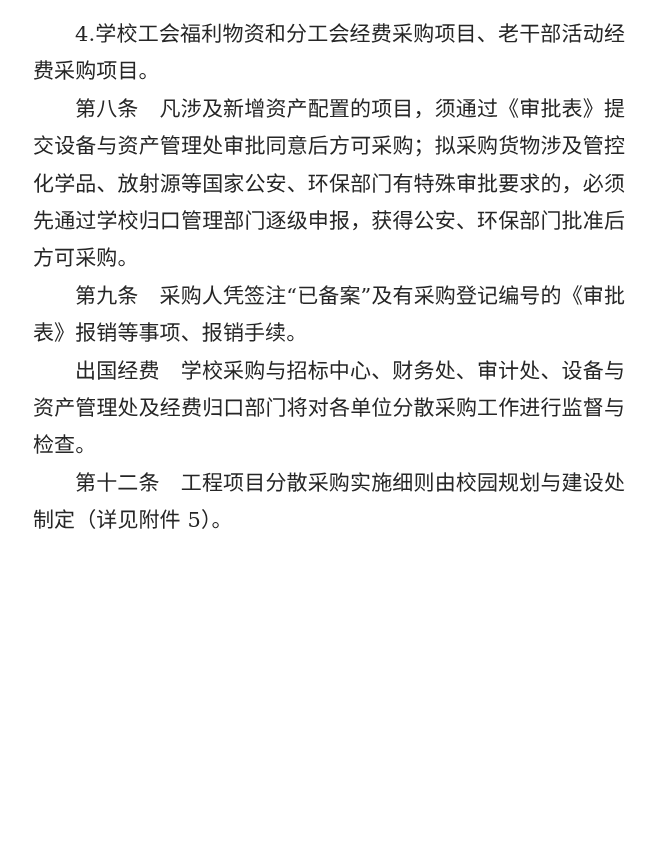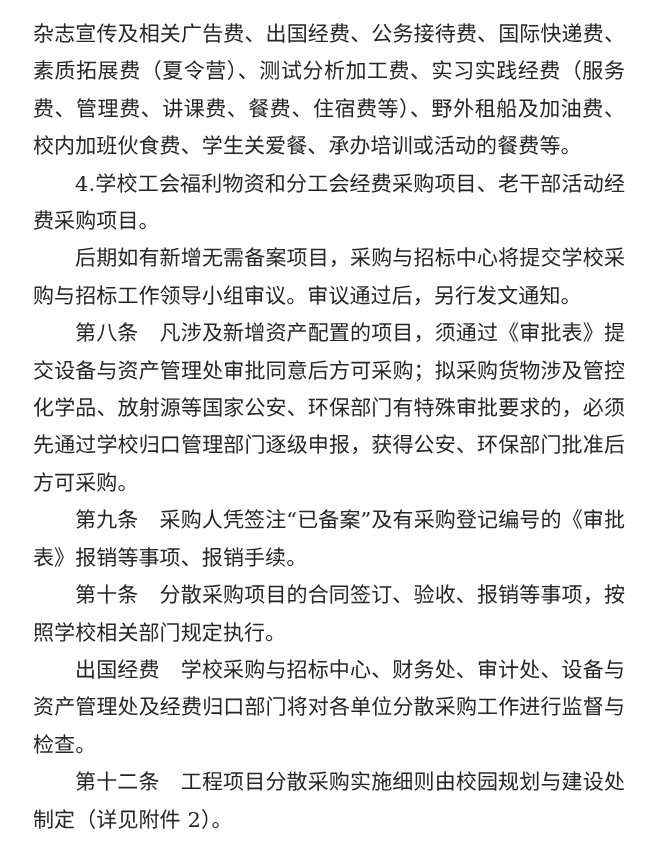--- a/index.html
+++ b/index.html
@@ -30,21 +30,18 @@
     letter-spacing: 0.1px;
   }
   .para.indent {
     text-indent: 2em;
   }
 </style>
 </head>
 <body>
 
 <div class="page">
-  <p class="para">杂志宣传及相关广告费、出国经费、公务接待费、国际快递费、素质拓展费（夏令营）、测试分析加工费、实习实践经费（服务费、管理费、讲课费、餐费、住宿费等）、野外租船及加油费、校内加班伙食费、学生关爱餐、承办培训或活动的餐费等。</p>
   <p class="para indent">4.学校工会福利物资和分工会经费采购项目、老干部活动经费采购项目。</p>
-  <p class="para indent">后期如有新增无需备案项目，采购与招标中心将提交学校采购与招标工作领导小组审议。审议通过后，另行发文通知。</p>
   <p class="para indent">第八条　凡涉及新增资产配置的项目，须通过《审批表》提交设备与资产管理处审批同意后方可采购；拟采购货物涉及管控化学品、放射源等国家公安、环保部门有特殊审批要求的，必须先通过学校归口管理部门逐级申报，获得公安、环保部门批准后方可采购。</p>
   <p class="para indent">第九条　采购人凭签注“已备案”及有采购登记编号的《审批表》报销等事项、报销手续。</p>
-  <p class="para indent">第十条　分散采购项目的合同签订、验收、报销等事项，按照学校相关部门规定执行。</p>
   <p class="para indent">出国经费　学校采购与招标中心、财务处、审计处、设备与资产管理处及经费归口部门将对各单位分散采购工作进行监督与检查。</p>
-  <p class="para indent">第十二条　工程项目分散采购实施细则由校园规划与建设处制定（详见附件 2）。</p>
+  <p class="para indent">第十二条　工程项目分散采购实施细则由校园规划与建设处制定（详见附件 5）。</p>
 </div>
 
 </body></html>

